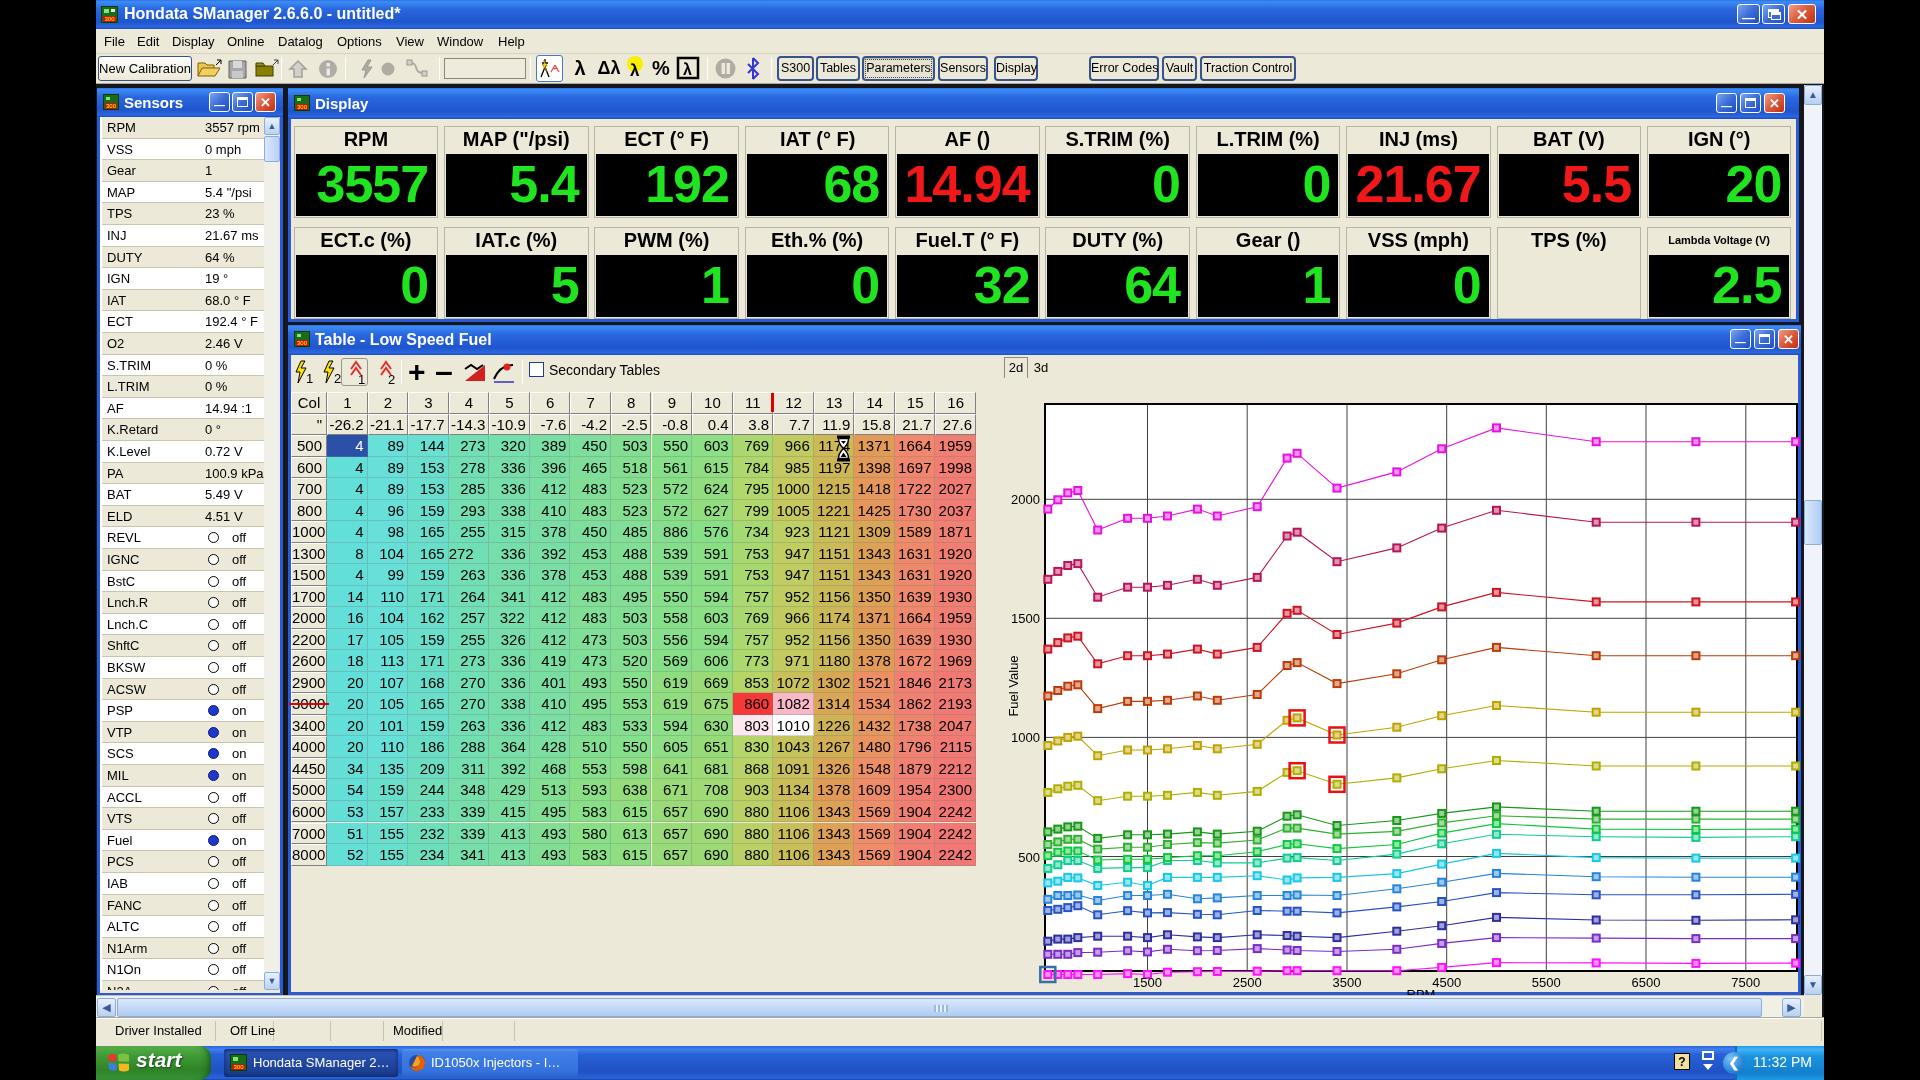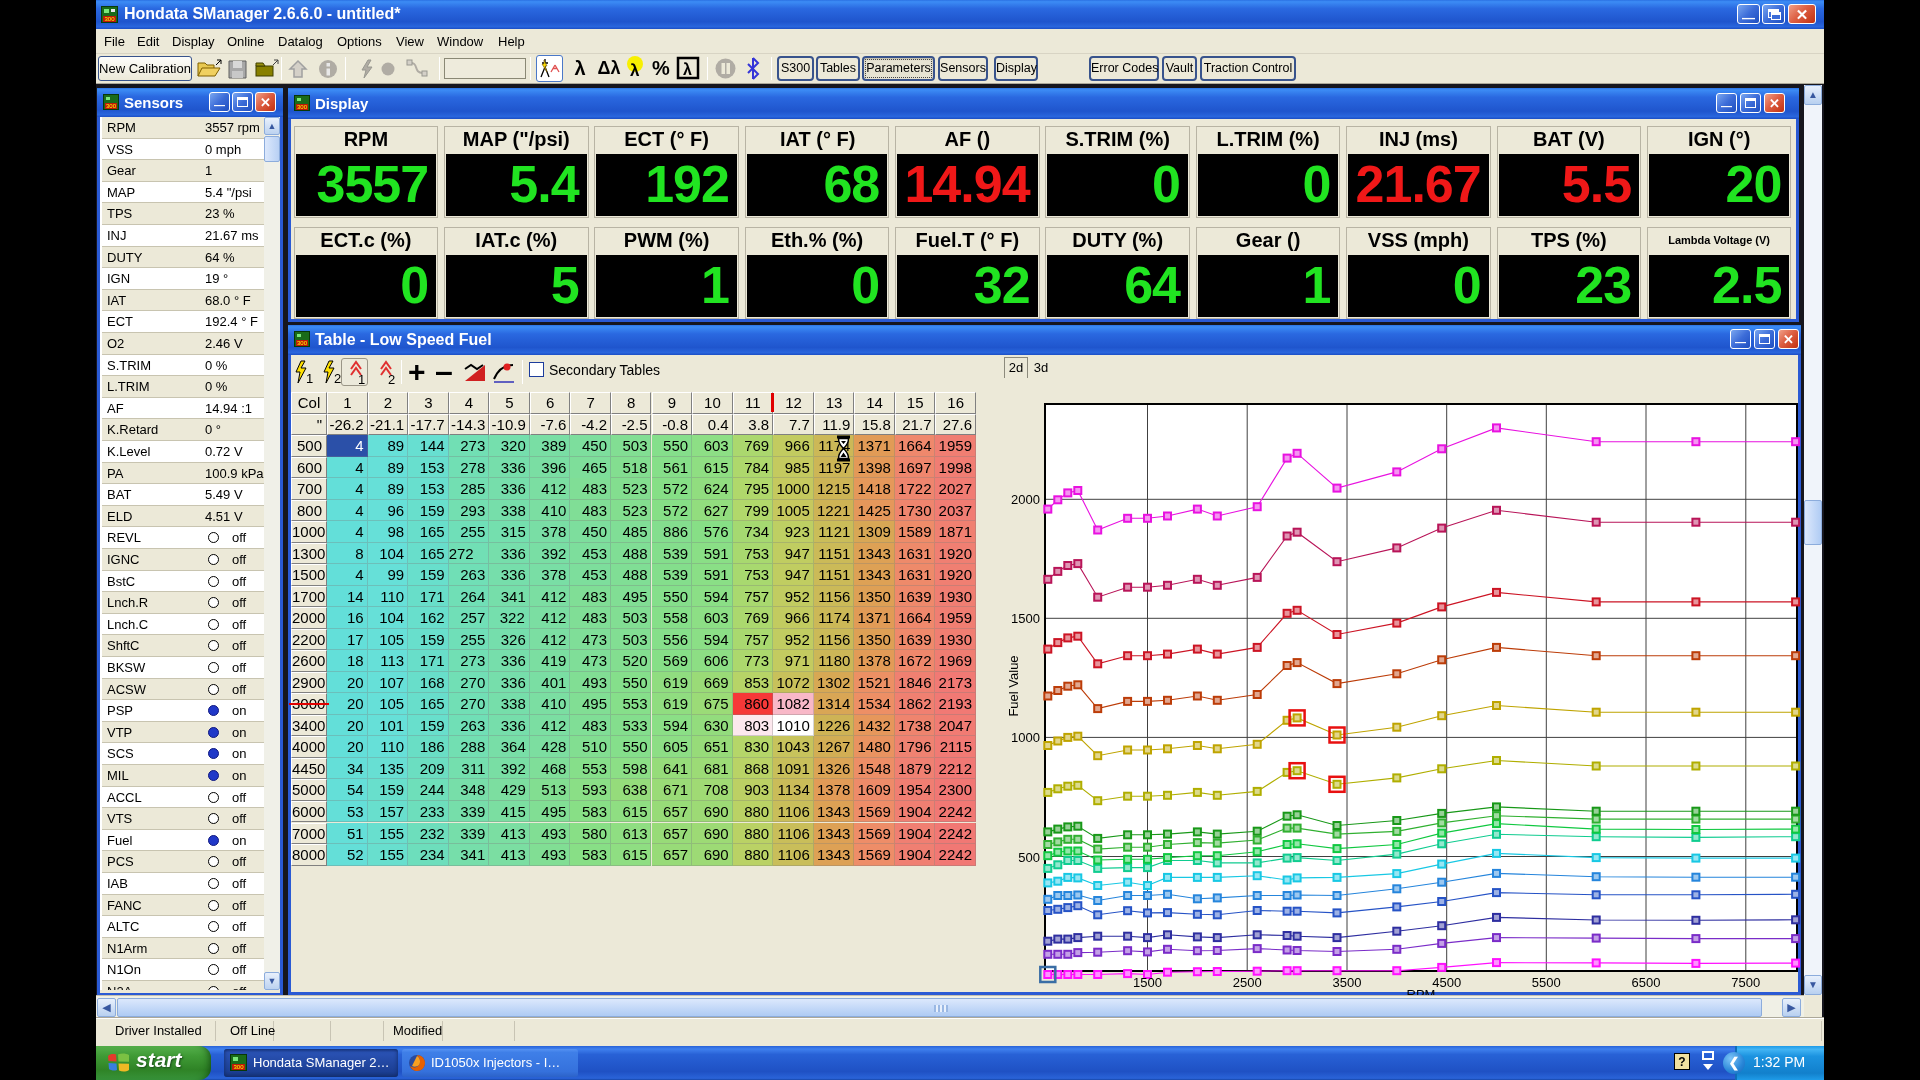--- a/index.html
+++ b/index.html
@@ -389,21 +389,20 @@
 <div class="gaugelbl" style="left:754.4px;top:136px;width:144.6px;height:27px;line-height:27px;font-size:20px">DUTY (%)</div>
 <div class="gaugeval" style="left:756.4px;top:164px;width:140.6px;height:62px;color:#21e421">64</div>
 <div class="abs" style="left:904.8px;top:136px;width:144.6px;height:92px;border:1px solid #b8b4a4"></div>
 <div class="gaugelbl" style="left:904.8px;top:136px;width:144.6px;height:27px;line-height:27px;font-size:20px">Gear ()</div>
 <div class="gaugeval" style="left:906.8px;top:164px;width:140.6px;height:62px;color:#21e421">1</div>
 <div class="abs" style="left:1055.1px;top:136px;width:144.6px;height:92px;border:1px solid #b8b4a4"></div>
 <div class="gaugelbl" style="left:1055.1px;top:136px;width:144.6px;height:27px;line-height:27px;font-size:20px">VSS (mph)</div>
 <div class="gaugeval" style="left:1057.1px;top:164px;width:140.6px;height:62px;color:#21e421">0</div>
 <div class="abs" style="left:1205.5px;top:136px;width:144.6px;height:92px;border:1px solid #b8b4a4"></div>
 <div class="gaugelbl" style="left:1205.5px;top:136px;width:144.6px;height:27px;line-height:27px;font-size:20px">TPS (%)</div>
-<div class="gaugeval" style="left:1207.5px;top:164px;width:140.6px;height:62px;color:#21e421">23</div>
 <div class="abs" style="left:1355.8px;top:136px;width:144.6px;height:92px;border:1px solid #b8b4a4"></div>
 <div class="gaugelbl" style="left:1355.8px;top:136px;width:144.6px;height:27px;line-height:26px;font-size:11px">Lambda Voltage (V)</div>
 <div class="gaugeval" style="left:1357.8px;top:164px;width:140.6px;height:62px;color:#21e421">2.5</div>
 </div>
 <div class="abs" style="left:288px;top:325px;width:1513px;height:670px;border:3px solid #2a5ad4;background:#ece9d8">
 <div class="tb" style="position:absolute;left:-3px;top:-3px;width:1513px;height:30px">
 <div class="abs" style="left:6px;top:6px;width:16px;height:16px;background:#1a6b1a;border:1px solid #083808">
         <div class="abs" style="left:2px;top:2px;width:4px;height:3px;background:#7ae87a"></div>
         <div class="abs" style="left:1px;top:8px;width:12px;height:6px;background:#c01808;color:#ff0;font-size:6px;line-height:6px;text-align:center">300</div>
       </div>
@@ -1246,12 +1245,12 @@
       <path d="M9 1 C14 1 17 5 17 9 C17 14 13 17 9 17 C6 17 3 15 2 12 C5 14 9 14 11 11 C13 8 12 4 9 1 Z" fill="#e66000"></path>
       <path d="M9 2 C12 4 13 8 11 11 C9 13 6 13 4 12" fill="#f8a020"></path>
     </svg>
 <div class="abs" style="left:29px;top:6px">ID1050x Injectors - I…</div>
   </div>
 <div class="abs" style="left:1735px;top:1046px;width:89px;height:34px;background:linear-gradient(#1e9be8 0%,#42b4f4 10%,#1c93e0 30%,#1280cc 80%,#1e9be8 100%);border-left:2px solid #0e6eb8"></div>
 <div class="abs" style="left:1674px;top:1053px;width:16px;height:17px;background:#f0e0a0;border:1px solid #000;font-size:12px;font-weight:bold;text-align:center;line-height:16px">?</div>
 <div class="abs" style="left:1702px;top:1051px;width:12px;height:9px;border:2px solid #fff"></div>
 <div class="abs" style="left:1703px;top:1064px;width:0;height:0;border-left:5px solid transparent;border-right:5px solid transparent;border-top:6px solid #fff"></div>
 <div class="abs" style="left:1723px;top:1052px;width:22px;height:22px;border-radius:50%;background:radial-gradient(circle at 35% 30%,#7cc4f8,#2886d8 60%,#1668b8);color:#fff;font-weight:bold;font-size:13px;text-align:center;line-height:21px">❮</div>
-<div class="abs" style="left:1753px;top:1054px;color:#fff;font-size:14px">1:32 PM</div>
+<div class="abs" style="left:1753px;top:1054px;color:#fff;font-size:14px">11:32 PM</div>
 </body></html>

